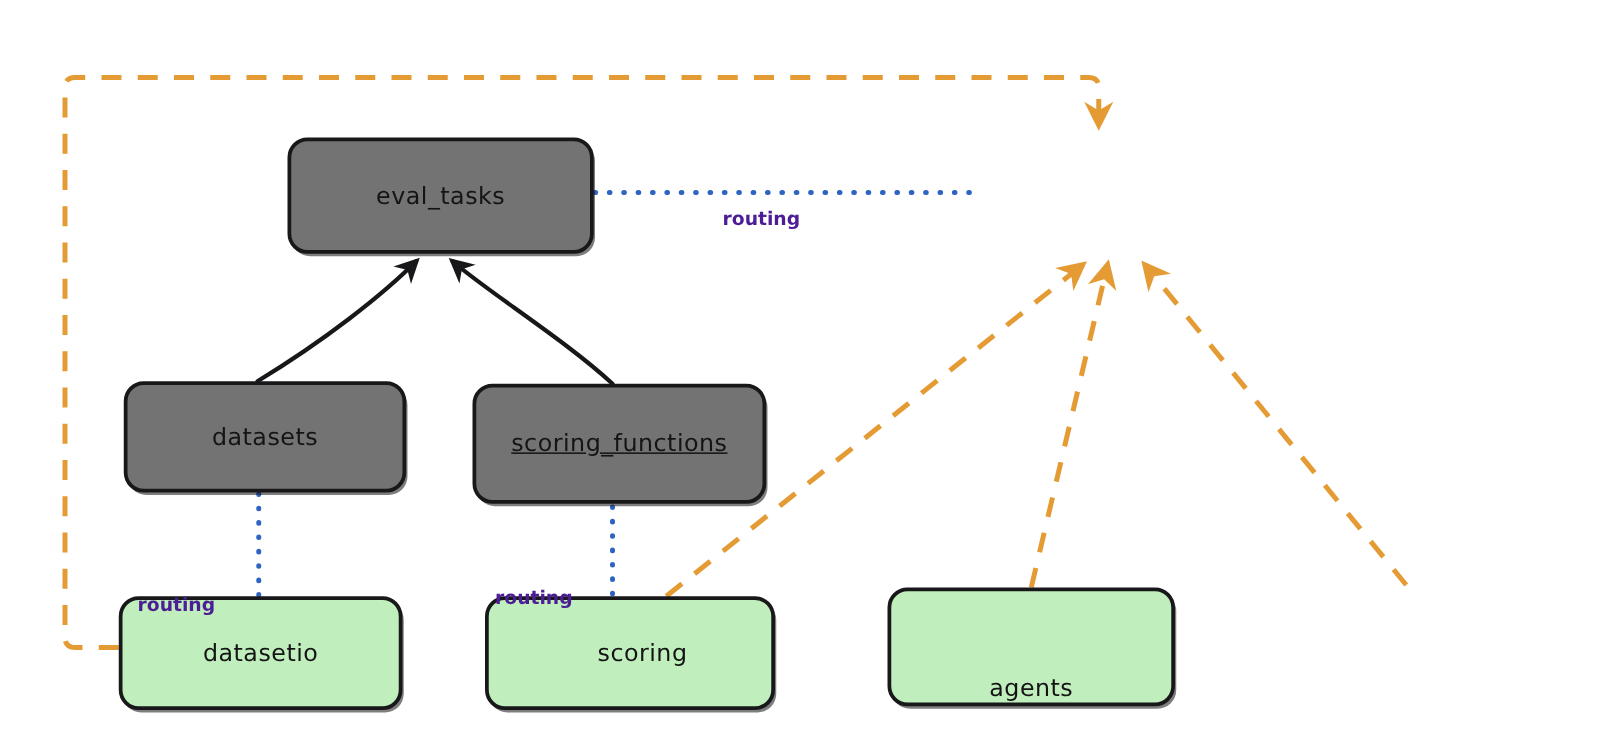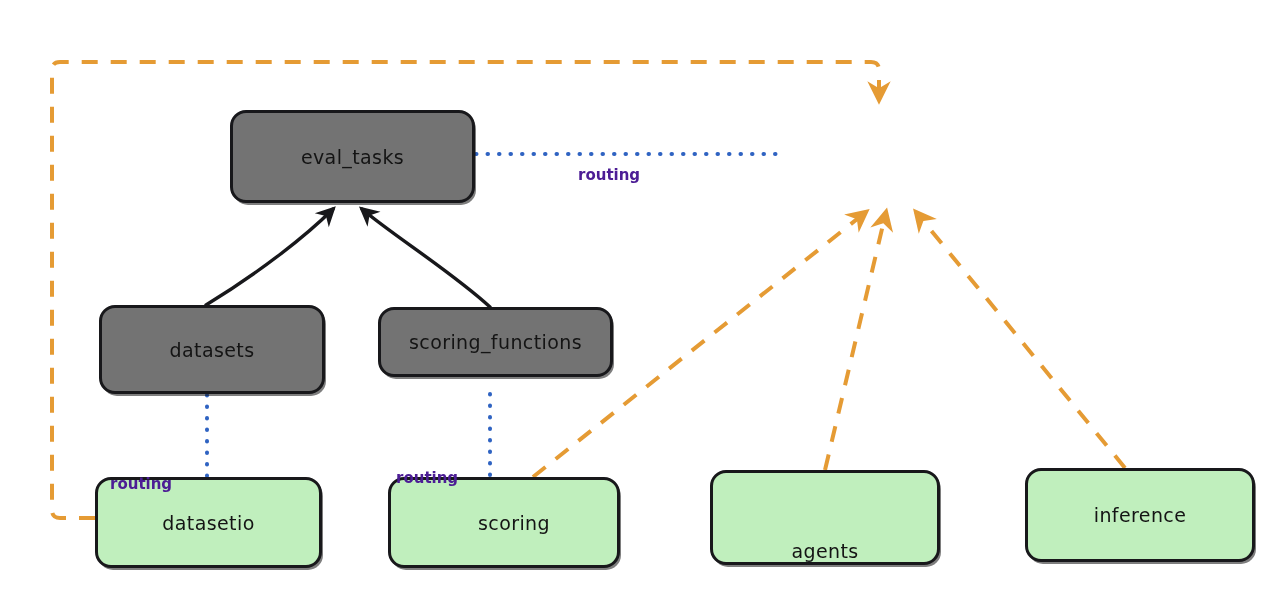--- a/index.html
+++ b/index.html
@@ -109,33 +109,30 @@
       <path d="M 1125 468 L 916 212" fill="none" stroke="#e59b34" stroke-width="4" stroke-linecap="butt" stroke-dasharray="16 13" marker-end="url(#arrow-orange)"></path>
     </g>
   </svg>
 
   <div class="node blue" style="left: 230px; top: 110px; width: 245px; height: 93px;">
     <span class="node-label">eval_tasks</span>
   </div>
   <div class="node blue" style="left: 99px; top: 305px; width: 226px; height: 89px;">
     <span class="node-label">datasets</span>
   </div>
-  <div class="node blue" style="left: 378px; top: 307px; width: 235px; height: 70px;">
+  <div class="node blue" style="left: 378px; top: 307px; width: 235px; height: 96px; text-decoration: underline;">
     <span class="node-label">scoring_functions</span>
   </div>
   <div class="node green" style="left: 95px; top: 477px; width: 227px; height: 91px;">
     <span class="node-label">datasetio</span>
   </div>
   <div class="node green" style="left: 388px; top: 477px; width: 232px; height: 91px; padding-left: 20px;">
     <span class="node-label">scoring</span>
   </div>
   <div class="node green" style="left: 710px; top: 470px; width: 230px; height: 95px; align-items: flex-end;">
     <span class="node-label">agents</span>
   </div>
-  <div class="node green" style="left: 1025px; top: 468px; width: 230px; height: 94px;">
-    <span class="node-label">inference</span>
-  </div>
 
   <div class="edge-label" style="left: 578px; top: 118px;">routing</div>
   <div class="edge-label" style="left: 110px; top: 427px;">routing</div>
   <div class="edge-label" style="left: 396px; top: 421px;">routing</div>
 
 </div>
 
 </body></html>

